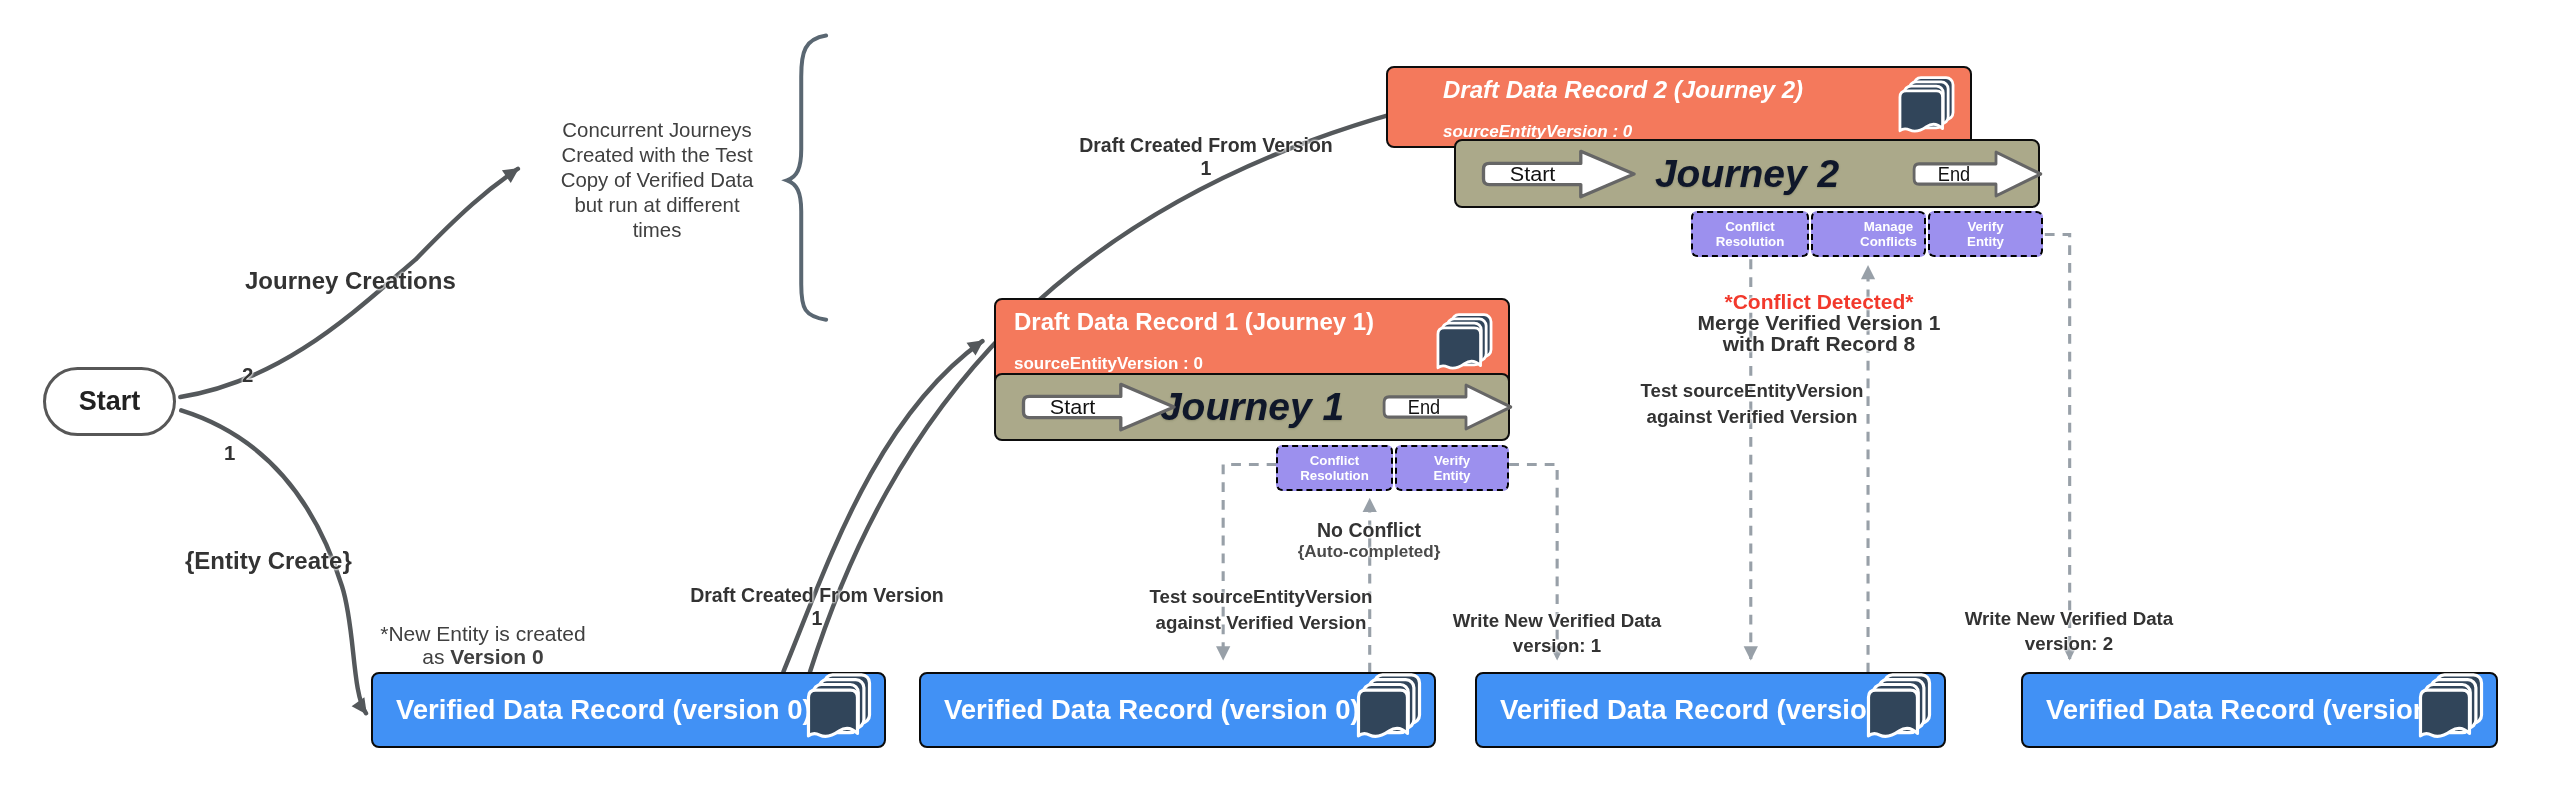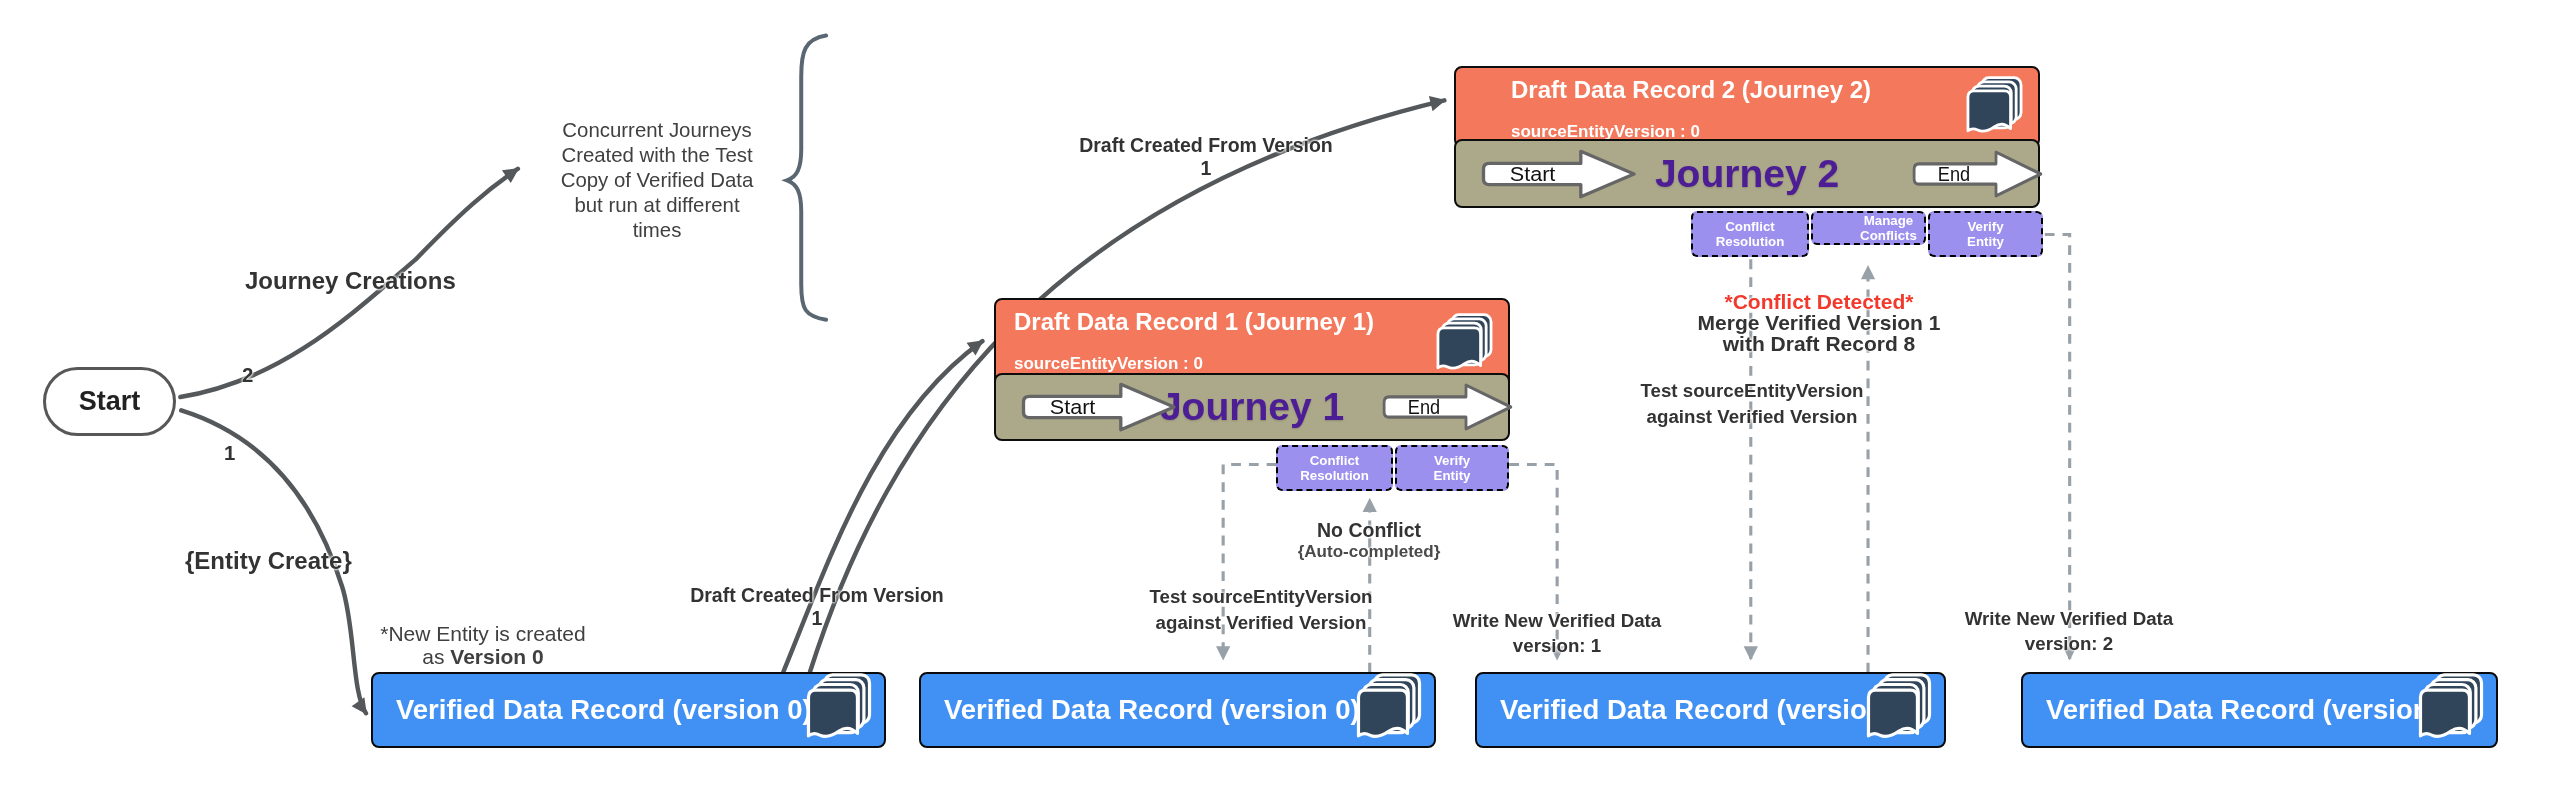--- a/index.html
+++ b/index.html
@@ -25,21 +25,21 @@
   .vbox .doc-icon{position:absolute;right:11.5px;top:50%;transform:translateY(-52%);width:68px;height:71px;}
   
   .draft{background:var(--draft_fill);border:2.7px solid #0d0d0d;border-radius:8px;color:#fff;padding:8px 0 0 18px;}
   .draft .t1{font-size:24px;font-weight:bold;}
   .draft .t2{font-size:17px;font-weight:bold;margin-top:18px;}
   .draft.indent{padding-left:55px;}
   .draft .doc-icon{position:absolute;right:14px;top:50%;transform:translateY(-50%);width:59px;height:64px;}
   
   .journey{background:var(--journey_fill);border:2.7px solid #0d0d0d;border-radius:8px;
     display:flex;align-items:center;justify-content:center;}
-  .jname{font-size:39px;font-weight:bold;color:#4c1d95;text-shadow:0 0.9px 1.8px rgba(90,90,60,.35);}
+  .jname{font-size:39px;font-weight:bold;color:#0f172a;text-shadow:0 0.9px 1.8px rgba(90,90,60,.35);font-style:italic;}
   .jarrow{position:absolute;top:50%;transform:translateY(-50%);}
   .jarrow text{font-size:26px;fill:#111;font-family:"Liberation Sans",sans-serif;}
   .jarrow.s{left:25px;}
   .jarrow.e{right:-7px;}
   
   .step{background:var(--step_fill);border:2.7px dashed #000;border-radius:6.2px;color:#fff;
     font-weight:bold;font-size:13.3px;line-height:15px;display:flex;flex-direction:column;
     align-items:center;justify-content:center;text-align:center;}
   .note{font-weight:normal;color:#404040;}
   .red{color:var(--conflict_red);}
@@ -159,21 +159,21 @@
   </div>
   <div class="shape step" style="left:1276px;top:445px;width:117px;height:46px;">
     <div>Conflict</div>
       <div>Resolution</div>
   </div>
   <div class="shape step" style="left:1395px;top:445px;width:114px;height:46px;">
     <div>Verify</div>
       <div>Entity</div>
   </div>
 
-  <div class="shape draft indent" style="left:1454px;top:66px;width:586px;height:82px;">
+  <div class="shape draft indent" style="left:1386px;top:66px;width:586px;height:82px;font-style:italic;">
     <div class="t1">Draft Data Record 2 (Journey 2)</div>
     <div class="t2">sourceEntityVersion : 0</div>
     <svg class="doc-icon" viewBox="0 0 66 72" width="59" height="64">
         <use href="#doc-stack"></use>
       </svg>
   </div>
   <div class="shape journey" style="left:1454px;top:139px;width:586px;height:69px;">
     <svg class="jarrow s" width="158" height="52" viewBox="0 0 190 64" preserveAspectRatio="none">
       <use href="#jarrow-shape"></use>
       <text x="62" y="41" text-anchor="middle">Start</text>
@@ -181,21 +181,21 @@
     <div class="jname">Journey 2</div>
     <svg class="jarrow e" width="133" height="50" viewBox="0 0 190 64" preserveAspectRatio="none">
       <use href="#jarrow-shape"></use>
       <text x="60" y="41" text-anchor="middle">End</text>
     </svg>
   </div>
   <div class="shape step" style="left:1691px;top:211px;width:118px;height:46px;">
     <div>Conflict</div>
       <div>Resolution</div>
   </div>
-  <div class="shape step" style="left:1811px;top:211px;width:115px;height:34px;padding-left:40px;">
+  <div class="shape step" style="left:1811px;top:211px;width:115px;height:46px;padding-left:40px;">
     <div>Manage</div>
       <div>Conflicts</div>
   </div>
   <div class="shape step" style="left:1928px;top:211px;width:115px;height:46px;">
     <div>Verify</div>
       <div>Entity</div>
   </div>
 
   <div class="shape vbox" style="left:371px;top:672px;width:515px;">
     <span>Verified Data Record (version 0)</span>

